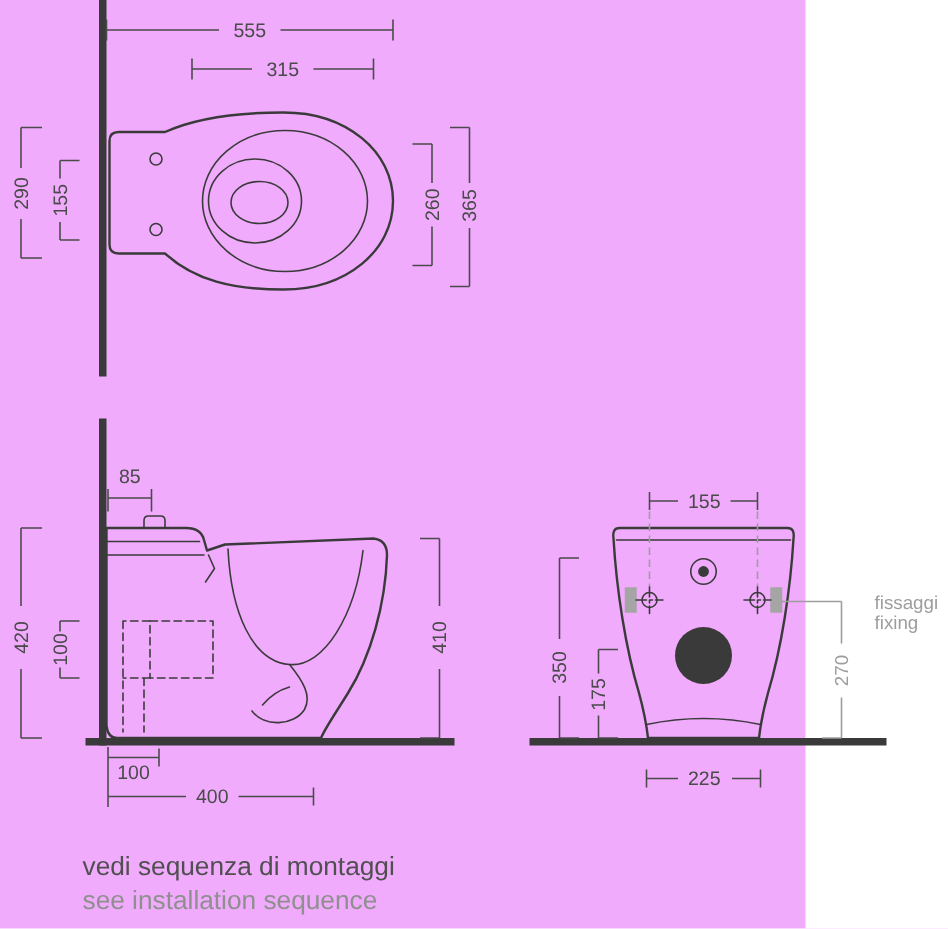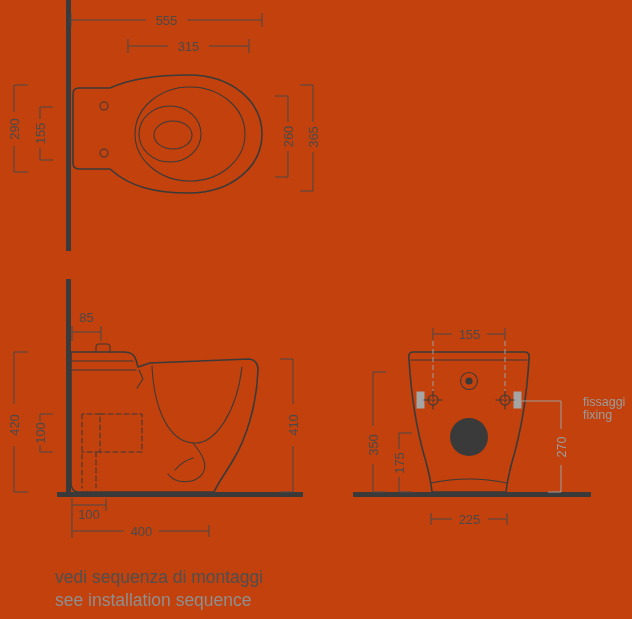--- a/index.html
+++ b/index.html
@@ -1,16 +1,16 @@
 <!DOCTYPE html>
 <html><head>
 <meta charset="utf-8">
 <style>
   html,body{margin:0;padding:0;background:#ffffff;}
-  .stage{width:632px;height:619px;position:relative;background:#c2410c;}
+  .stage{width:537px;height:619px;position:relative;background:#f0abfc;}
   svg{display:block;}
   .ol{fill:none;stroke:#3a3a3a;stroke-width:1.6;stroke-linejoin:round;stroke-linecap:round;}
   .tn{fill:none;stroke:#3a3a3a;stroke-width:1.05;stroke-linejoin:round;stroke-linecap:round;}
   .dm{fill:none;stroke:#4a4a4a;stroke-width:1.05;}
   .dsh{stroke-dasharray:5 3;}
   .cdsh{stroke-dasharray:7 2 2 2;}
   .blk{fill:#3a3a3a;stroke:none;}
   .tab{fill:#a5a5a5;stroke:none;}
   .mut{stroke:#9d9d9d;}
   .txt{font:13px "Liberation Sans", sans-serif;fill:#4a4a4a;}

